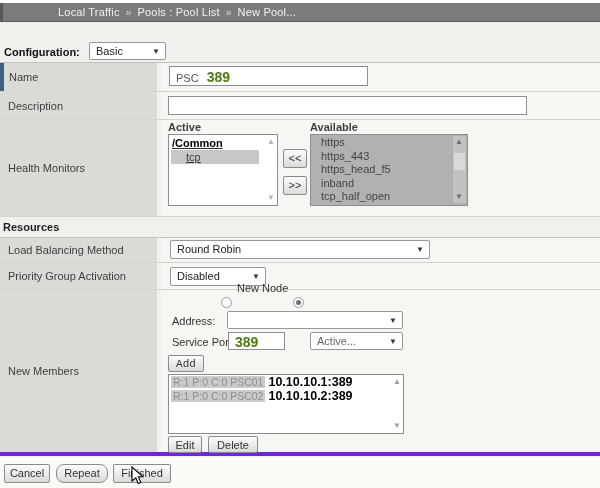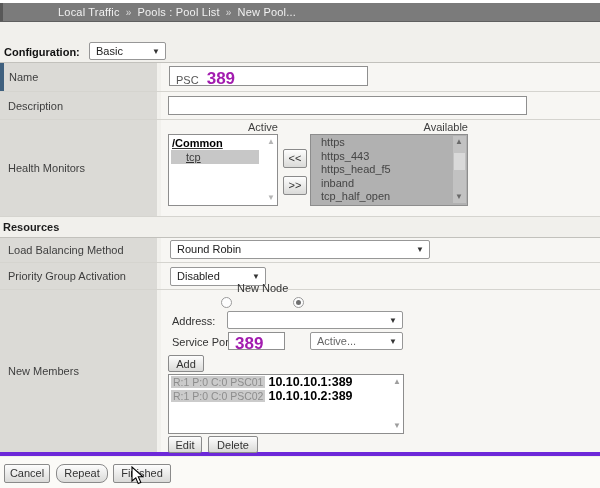--- a/index.html
+++ b/index.html
@@ -27,35 +27,35 @@
   .content-cell { position:absolute; left:161px; top:0; height:100%; right:0; background:#f7f6f3; }
 
   
   .tinput { position:absolute; background:#fff; border:1px solid #8f8f8f;
     font-size:11px; color:#555; padding:2px 0 0 6px; }
   .select { position:absolute; background:#fff; border:1px solid #979797; border-radius:2px;
     font-size:11px; color:#222; padding:2px 0 0 6px; }
   .select .arrow { position:absolute; right:5px; top:4px; font-size:8px; color:#333; }
   .btn { position:absolute; background:linear-gradient(#fdfdfd,#dadad8); border:1px solid #8a8a8a;
     border-radius:2px; font-size:11px; color:#333; text-align:center; padding-top:2px; cursor:default; }
-  .annot { font-weight:bold; font-size:17px; color:#a21caf; }
+  .annot { font-weight:bold; font-size:14px; color:#4d7c0f; }
 
   
   .listbox { position:absolute; background:#fff; border:1px solid #8d8d8d; overflow:hidden; }
   .scroll-arrow { position:absolute; right:2px; font-size:8px; color:#b5b5b5; line-height:8px; }
   .hm-group { font-weight:bold; color:#000; padding:2px 0 0 3px; }
   .hm-selected { margin-top:1px; margin-left:2px; width:88px; background:#c7c7c7;
     color:#3c3c3c; padding:1px 0 1px 15px; }
   #avail-box { background:#b1b1b1; }
   #avail-box .itm { padding:0 0 0 10px; line-height:13.5px; color:#454545; }
   #avail-scroll { position:absolute; right:1px; top:1px; width:13px; height:67px; background:#c2c2c2; }
   #avail-scroll .sa { position:absolute; left:2px; font-size:8px; color:#6a6a6a; line-height:8px; }
   #avail-thumb { position:absolute; left:1px; top:17px; width:11px; height:17px; background:#d9d9d9; }
 
-  .hm-header { position:absolute; top:2px; text-align:right; color:#3e3e3e; }
+  .hm-header { position:absolute; top:2px; text-align:left; color:#3e3e3e;font-weight:bold; }
 
   
   .radio { position:absolute; width:11px; height:11px; border-radius:50%;
     border:1px solid #9a9a9a; background:#fdfdfd; }
   .radio.checked::after { content:""; position:absolute; left:2px; top:2px; width:5px; height:5px;
     border-radius:50%; background:#6f6f6f; }
 
   .flabel { position:absolute; color:#333; }
 
   
@@ -181,21 +181,21 @@
 
   <div class="flabel" style="left:172px;top:336px;">Service Port:</div>
   <div class="tinput" style="left:228px;top:332px;width:57px;height:18px;padding-top:1px;">
     <span class="annot">389</span>
   </div>
   <div class="select" style="left:310px;top:332px;width:93px;height:18px;color:#666;">
     <span>Active...</span>
     <span class="arrow">▼</span>
   </div>
 
-  <div class="btn" style="left:168px;top:355px;width:36px;height:17px;">Add</div>
+  <div class="btn" style="left:168px;top:355px;width:36px;height:17px;font-family:Liberation Mono, monospace;">Add</div>
 
   <div class="listbox" style="left:168px;top:374px;width:236px;height:60px;">
     <div class="member-line">
       <span class="member-info">R:1 P:0 C:0 PSC01</span><span class="member-addr">10.10.10.1:389</span>
     </div>
     <div class="member-line">
       <span class="member-info">R:1 P:0 C:0 PSC02</span><span class="member-addr">10.10.10.2:389</span>
     </div>
     <span class="scroll-arrow" style="top:3px;color:#9e9e9e;">▲</span>
     <span class="scroll-arrow" style="bottom:3px;color:#9e9e9e;">▼</span>

